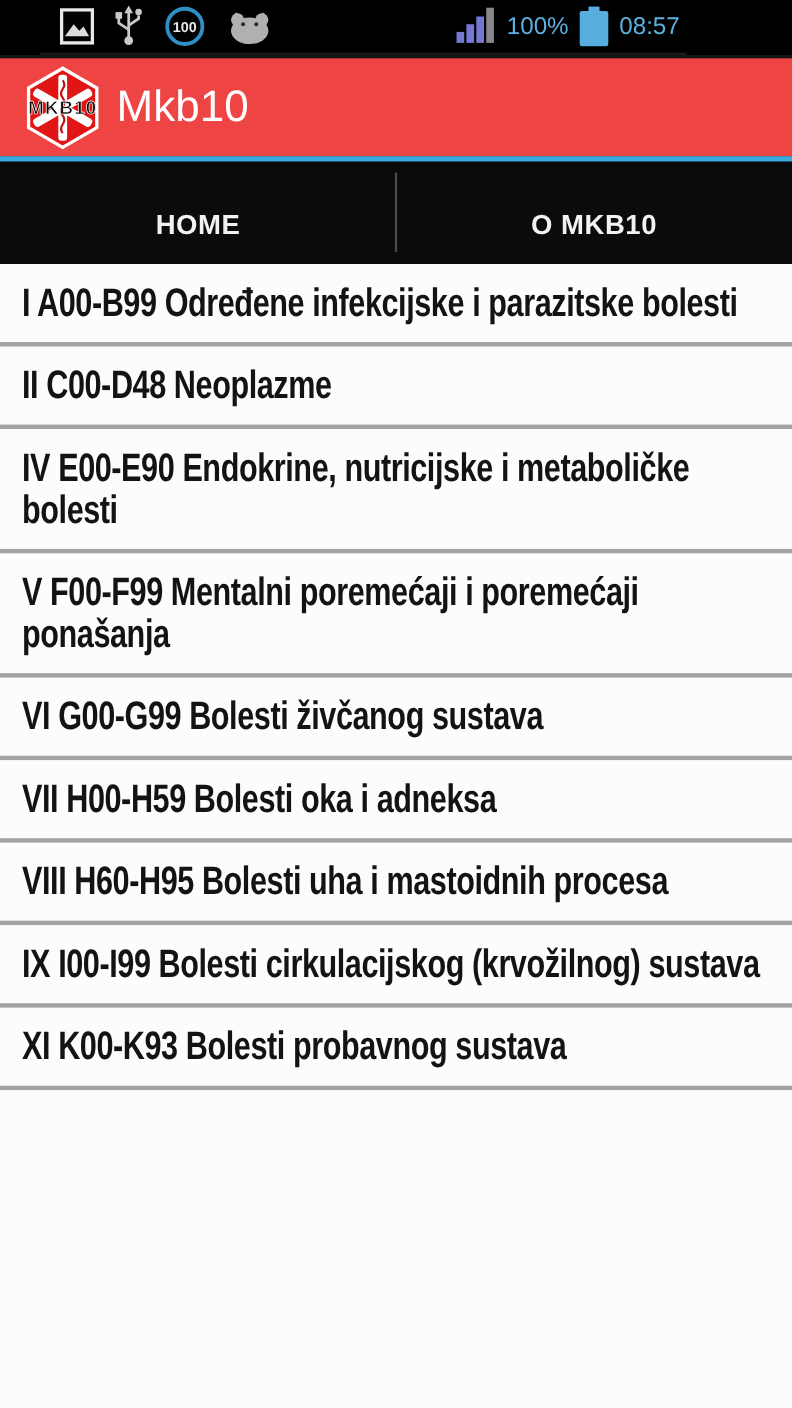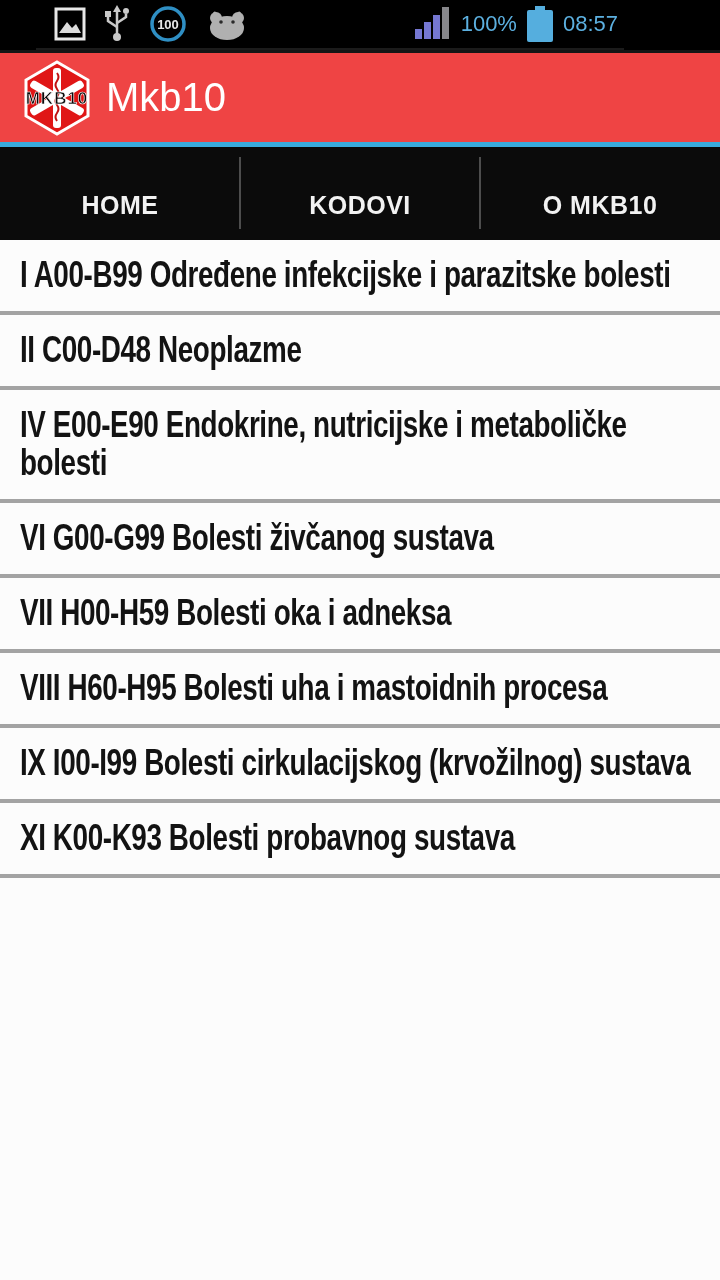--- a/index.html
+++ b/index.html
@@ -134,36 +134,36 @@
   </svg>
   <div class="app-title">Mkb10</div>
 </div>
 <div class="blue-rule"></div>
 
 <div class="tab-bar" id="tab-bar">
     <div class="tab">
       <span>HOME</span>
     </div>
     <div class="tab">
-      <span>KODOVI</span>
-    </div>
-    <div class="tab">
       <span>O MKB10</span>
     </div>
   </div>
 
 <div class="chapter-list" id="chapter-list">
     <div class="chapter-row">
       <span class="row-text">I A00-B99 Određene infekcijske i parazitske bolesti</span>
     </div>
     <div class="chapter-row">
       <span class="row-text">II C00-D48 Neoplazme</span>
     </div>
     <div class="chapter-row">
       <span class="row-text">IV E00-E90 Endokrine, nutricijske i metaboličke bolesti</span>
+    </div>
+    <div class="chapter-row">
+      <span class="row-text">V F00-F99 Mentalni poremećaji i poremećaji ponašanja</span>
     </div>
     <div class="chapter-row">
       <span class="row-text">VI G00-G99 Bolesti živčanog sustava</span>
     </div>
     <div class="chapter-row">
       <span class="row-text">VII H00-H59 Bolesti oka i adneksa</span>
     </div>
     <div class="chapter-row">
       <span class="row-text">VIII H60-H95 Bolesti uha i mastoidnih procesa</span>
     </div>

